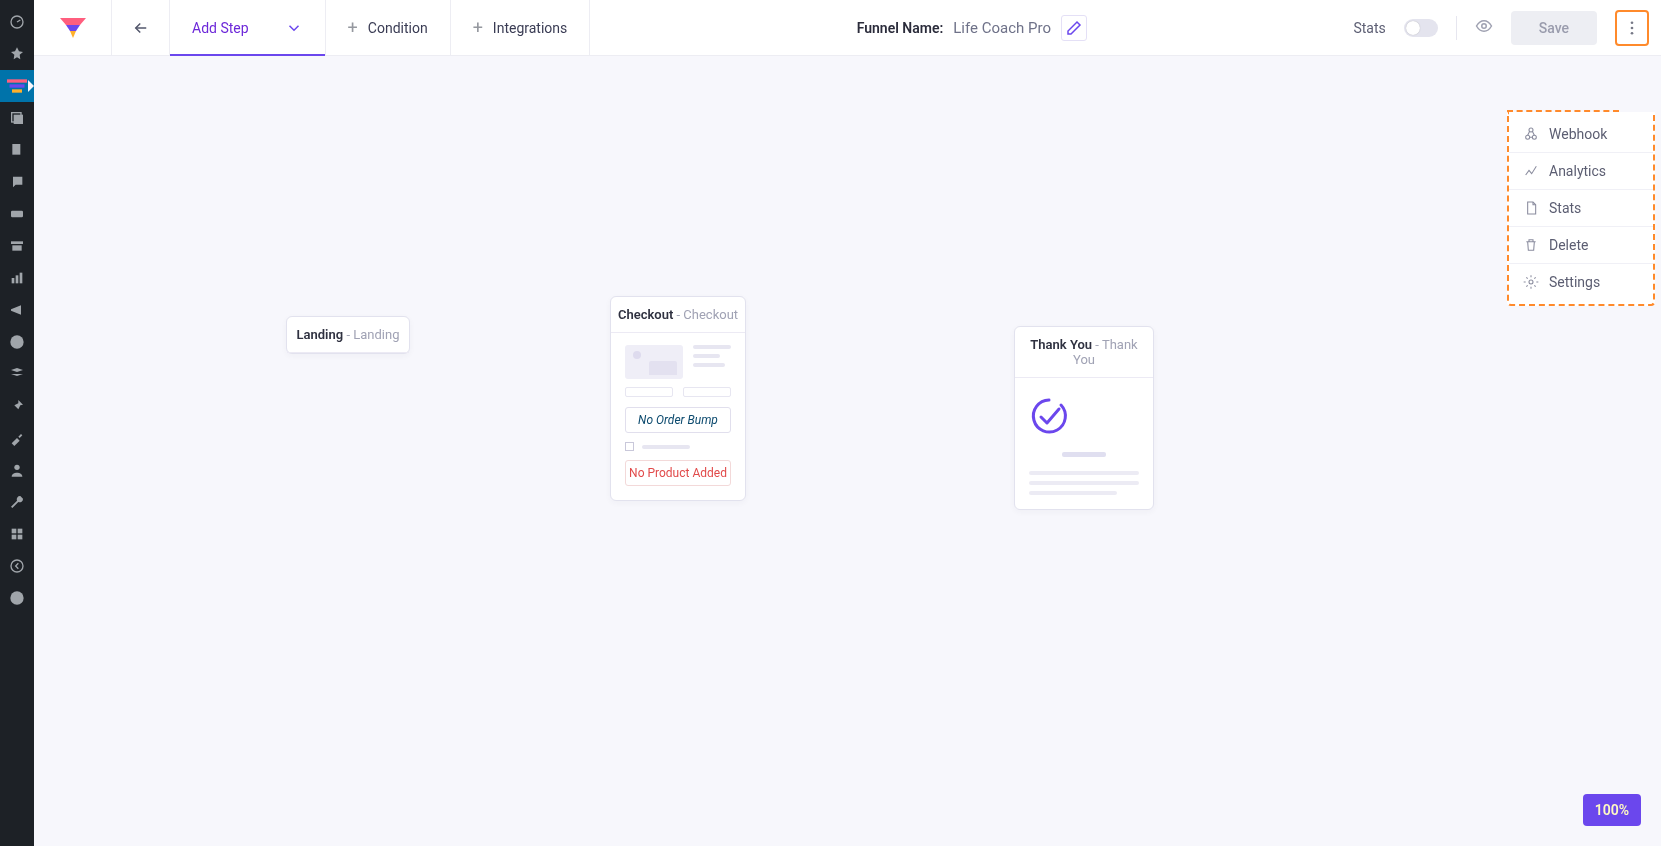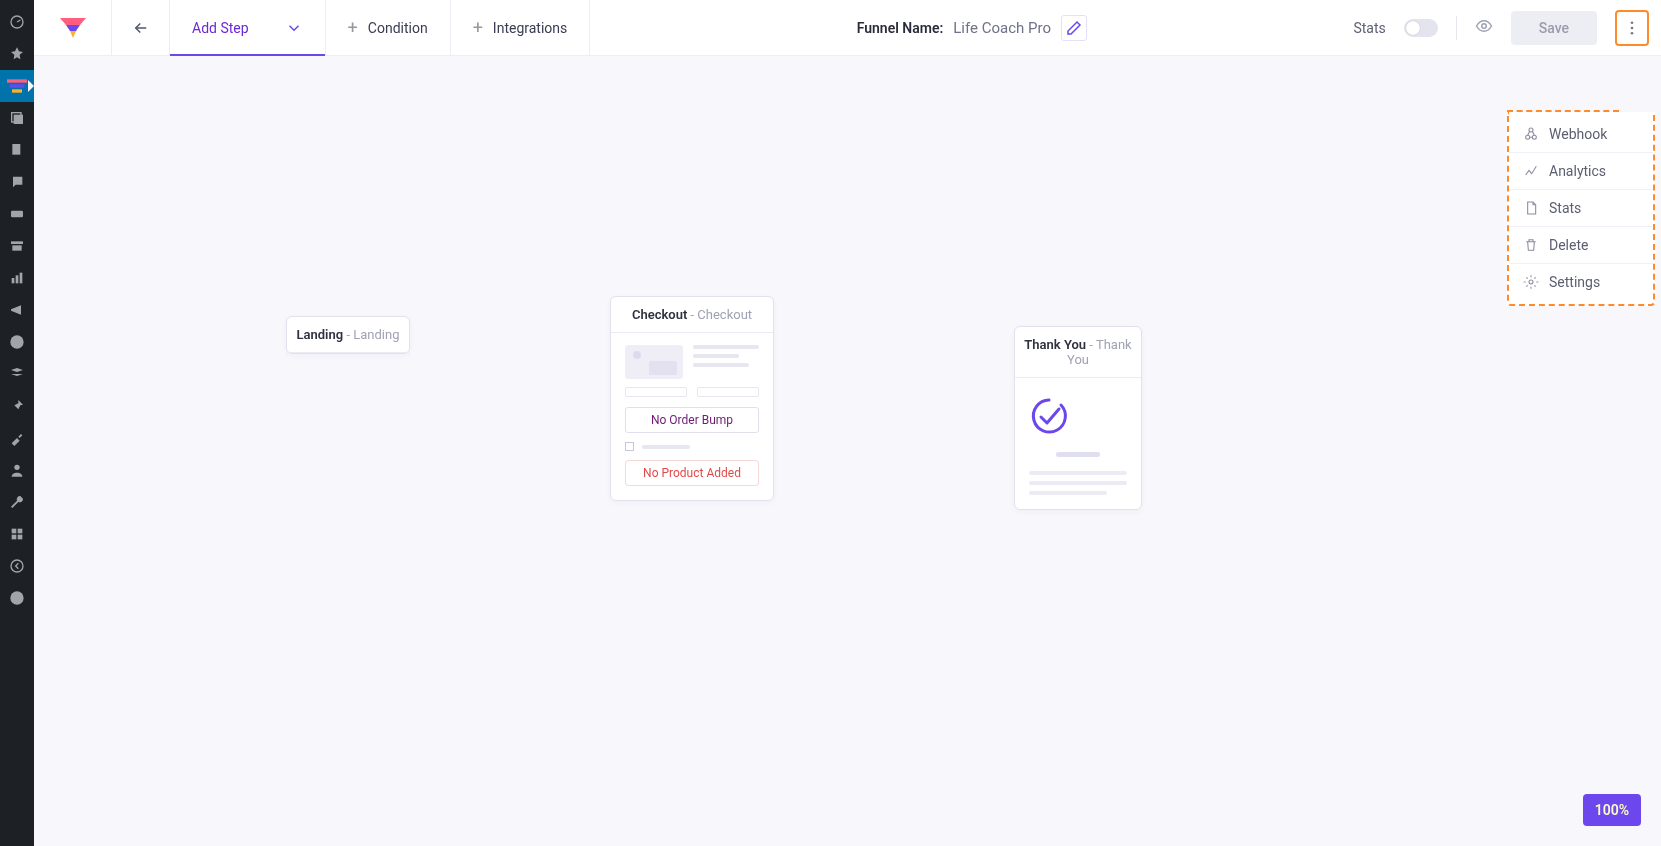--- a/index.html
+++ b/index.html
@@ -61,21 +61,21 @@
 
   
   .ck-row{ display:flex; gap:10px;}
   .ck-img{ width:58px; height:34px; background:#efeef7; border-radius:3px; position:relative;}
   .ck-img::before{content:"";position:absolute;left:8px;top:6px;width:8px;height:8px;border-radius:50%;background:#dedbee;}
   .ck-img::after{content:"";position:absolute;right:6px;bottom:4px;width:28px;height:14px;background:#e3e1f0;border-radius:2px 2px 0 0;}
   .ck-lns{ flex:1; display:flex; flex-direction:column; gap:5px;}
   .ck-lns div{height:4px;background:#e7e6f1;border-radius:2px;}
   .ck-fields{ margin-top:8px; display:flex; gap:10px;}
   .ck-fields div{ flex:1; height:10px; border:1px solid #e7e6f1; border-radius:2px;}
-  .no-bump{ margin-top:10px; border:1px solid #e1dfed; border-radius:3px; font-size:12px; color:#701a75; text-align:center; padding:5px 0;}
+  .no-bump{ margin-top:10px; border:1px solid #e1dfed; border-radius:3px; font-size:12px; color:#0c4a6e; text-align:center; padding:5px 0;font-style:italic;}
   .ck-check-row{ margin-top:9px; display:flex; align-items:center; gap:8px;}
   .ck-check-row .bx{width:9px;height:9px;border:1px solid #c9c8da;}
   .ck-check-row .bl{flex:0 0 48px;height:4px;background:#e7e6f1;border-radius:2px;}
   .no-prod{ margin-top:9px; border:1px solid #f3d9d9; border-radius:3px; font-size:12px; color:#e14a4a; text-align:center; padding:5px 0;}
 
   
   .ty-check{ margin:6px auto 12px; width:40px; height:40px; }
   .ty-bar{ width:44px;height:5px;background:#e0dff0;border-radius:2px;margin:0 auto 14px;}
   .ty-lines div{height:4px;background:#ecebf4;border-radius:2px;margin-top:6px;}
 
@@ -294,21 +294,21 @@
       <path d="M 726 330 L 830 330 Q 850 330 850 348 L 850 340 Q 850 358 870 358 L 978 358" fill="none" stroke="#6b47ed" stroke-width="1.4" marker-end="url(#arr)"></path>
     </svg>
 
     <div class="card" style="left:252px; top:260px; width:124px;">
       <div class="title">
         <b>Landing</b>
         <span class="sub"> - <span>Landing</span></span>
       </div>
     </div>
 
-    <div class="card" style="left:576px; top:240px; width:164px;">
+    <div class="card" style="left:576px; top:240px; width:136px;">
       <div class="title">
         <b>Checkout</b>
         <span class="sub"> - <span>Checkout</span></span>
       </div>
       <div class="body">
         <div class="ck-row">
           <div class="ck-img"></div>
           <div class="ck-lns">
               <div></div>
               <div style="width:70%"></div>
@@ -321,21 +321,21 @@
           </div>
         <div class="no-bump">No Order Bump</div>
         <div class="ck-check-row">
             <div class="bx"></div>
             <div class="bl"></div>
           </div>
         <div class="no-prod">No Product Added</div>
       </div>
     </div>
 
-    <div class="card" style="left:980px; top:270px; width:128px;">
+    <div class="card" style="left:980px; top:270px; width:140px;">
       <div class="title">
         <b>Thank You</b>
         <span class="sub"> - <span>Thank You</span></span>
       </div>
       <div class="body">
         <svg class="ty-check" viewBox="0 0 40 40">
           <path d="M20 4 a16 16 0 1 0 12 5" fill="none" stroke="#6b47ed" stroke-width="3" stroke-linecap="round"></path>
           <path d="M12 21l6 6 12-14" fill="none" stroke="#6b47ed" stroke-width="3" stroke-linecap="round" stroke-linejoin="round"></path>
         </svg>
         <div class="ty-bar"></div>

